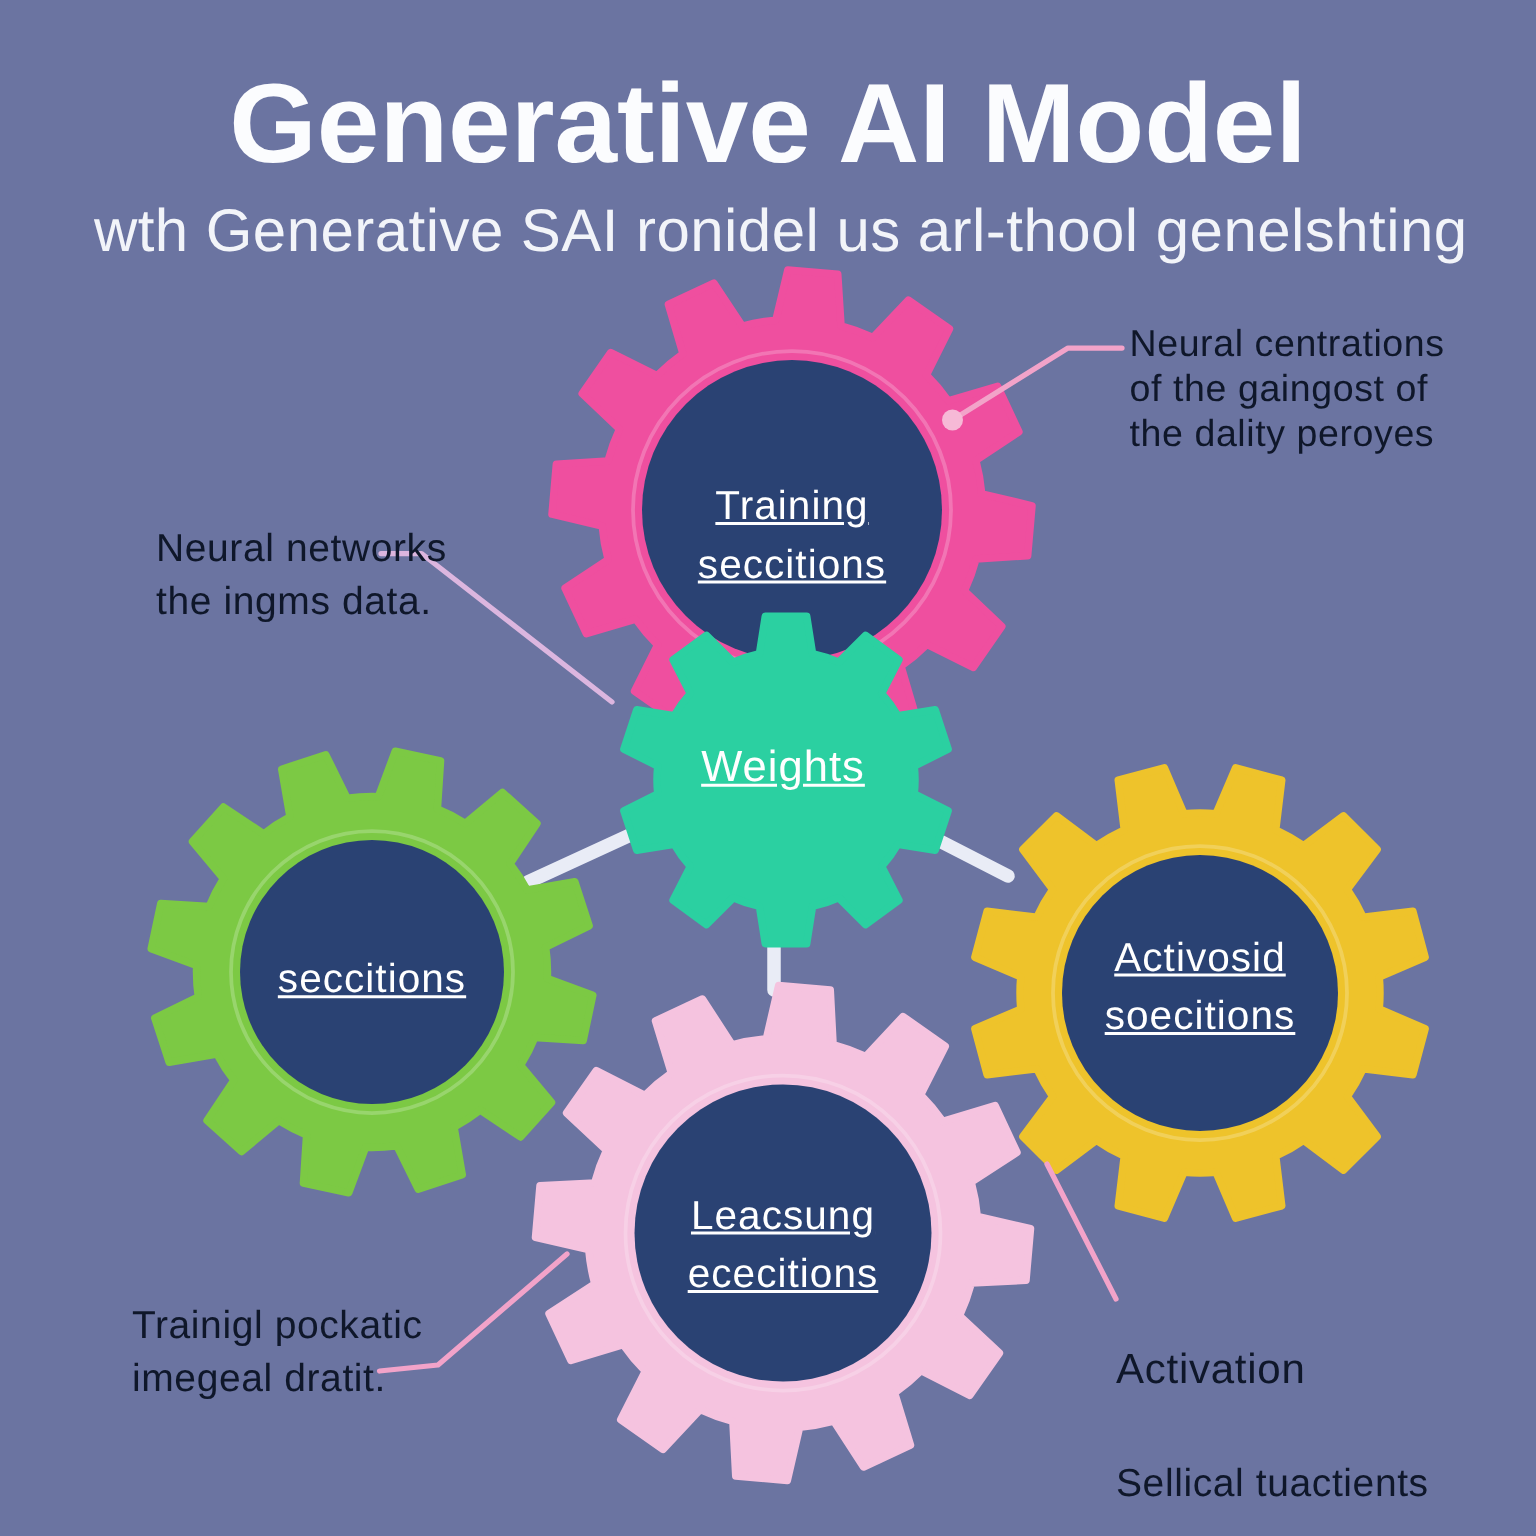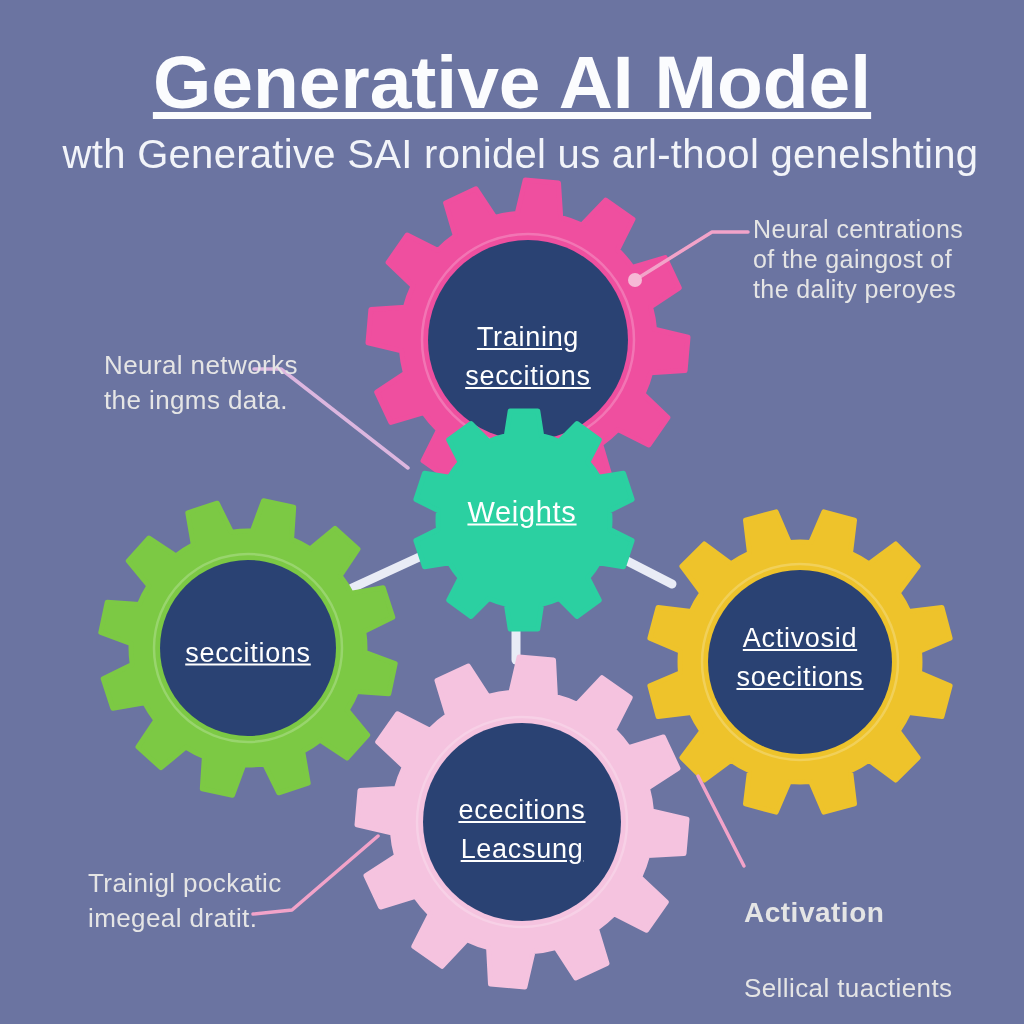--- a/index.html
+++ b/index.html
@@ -7,48 +7,48 @@
     width:1024px;height:1024px;overflow:hidden;
     background:#6b74a1;
     font-family:"Liberation Sans","DejaVu Sans",sans-serif;
   }
   .canvas{position:relative;width:1024px;height:1024px;}
   #diagram-svg{position:absolute;left:0;top:0;width:1024px;height:1024px;}
 
   .title{
     position:absolute;left:0;right:0;top:42px;
     text-align:center;font-size:75px;font-weight:bold;
-    color:#fbfcfe;letter-spacing:0px;line-height:80px;text-decoration:underline;
+    color:#fbfcfe;letter-spacing:0px;line-height:80px;
   }
   .subtitle{
     position:absolute;left:0;right:0;top:132px;
     text-align:center;font-size:40px;font-weight:normal;
     color:#f2f4f9;letter-spacing:0.3px;padding-left:17px;
   }
 
   .gear-label{
     position:absolute;transform:translate(-50%,-50%);
     text-align:center;color:#ffffff;font-size:27px;
     line-height:39px;letter-spacing:0.7px;white-space:nowrap;text-decoration:underline;
   }
   #lbl-training{left:528px;top:357px;}
   #lbl-weights{left:522px;top:512px;font-size:29px;}
   #lbl-powers{left:248px;top:653px;}
   #lbl-activation{left:800px;top:658px;}
   #lbl-learning{left:522px;top:830px;}
 
   .annotation{
     position:absolute;white-space:pre-line;
-    color:#e5e5e5;font-size:26px;line-height:35px;letter-spacing:0.4px;
+    color:#0f172a;font-size:26px;line-height:35px;letter-spacing:0.4px;
   }
   #ann-top-right{left:753px;top:214px;font-size:25px;line-height:30px;}
   #ann-left{left:104px;top:348px;}
   #ann-bottom-left{left:88px;top:866px;}
   #ann-bottom-right{left:744px;top:860px;}
-  .ann-heading{font-weight:bold;font-size:28px;margin-bottom:6px;letter-spacing:0.5px;}
+  .ann-heading{font-weight:normal;font-size:28px;margin-bottom:6px;letter-spacing:0.5px;}
 </style>
 </head>
 <body style="background: rgb(107, 116, 161);">
 
 <div class="canvas">
 
   <svg id="diagram-svg" viewBox="0 0 1024 1024" xmlns="http://www.w3.org/2000/svg">
       <line x1="352" y1="588" x2="452" y2="542" stroke="#e9ecf6" stroke-width="9" stroke-linecap="round"></line>
       <line x1="594" y1="544" x2="672" y2="584" stroke="#e9ecf6" stroke-width="9" stroke-linecap="round"></line>
       <line x1="516" y1="604" x2="516" y2="660" stroke="#e9ecf6" stroke-width="9" stroke-linecap="round"></line>
@@ -84,22 +84,22 @@
     <div></div>
   </div>
   <div class="gear-label" id="lbl-powers">
     <div>seccitions</div>
   </div>
   <div class="gear-label" id="lbl-activation">
     <div>Activosid</div>
     <div>soecitions</div>
   </div>
   <div class="gear-label" id="lbl-learning">
+    <div>Leacsung</div>
     <div>ececitions</div>
-    <div>Leacsung</div>
   </div>
 
   <div class="annotation" id="ann-top-right">Neural centrations
 of the gaingost of
 the dality peroyes</div>
   <div class="annotation" id="ann-left">Neural networks
 the ingms data.</div>
   <div class="annotation" id="ann-bottom-left">Trainigl pockatic
 imegeal dratit.</div>
   <div class="annotation" id="ann-bottom-right">

